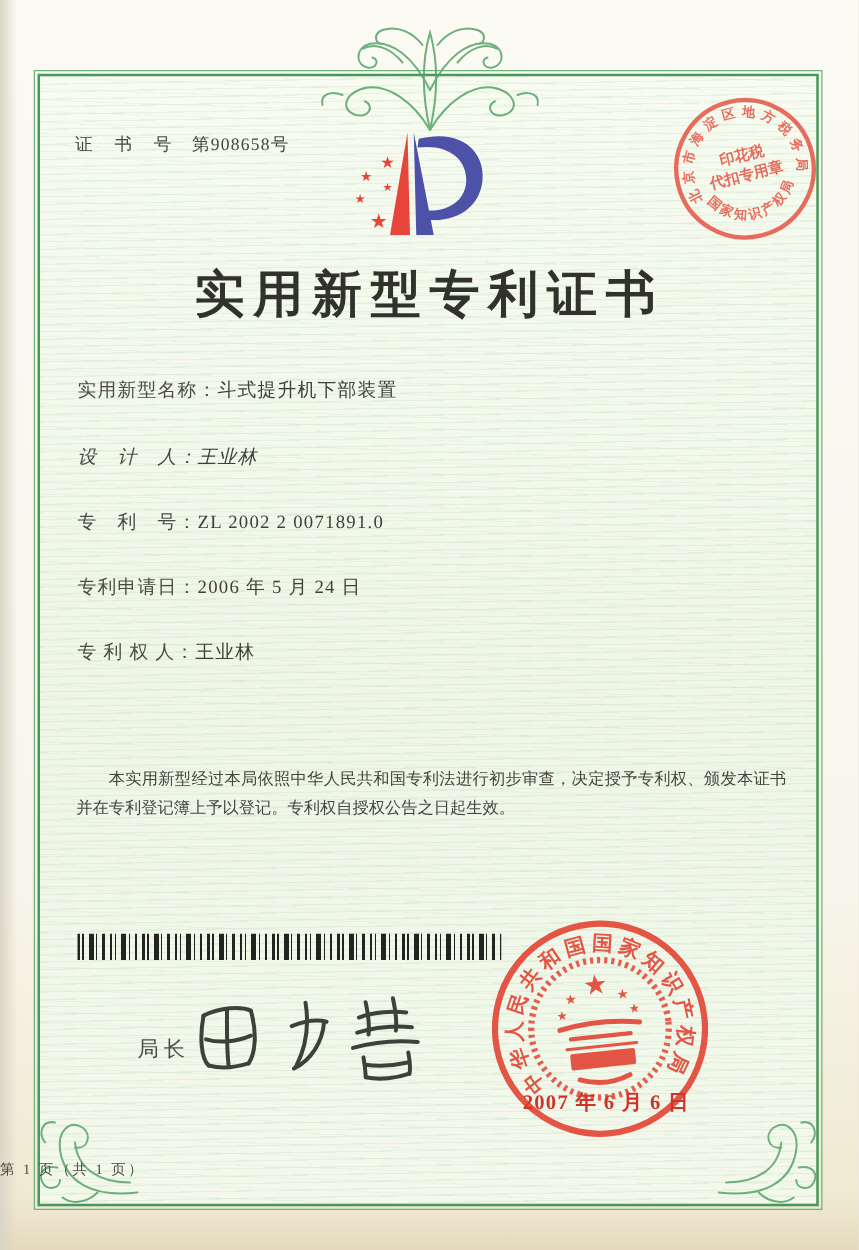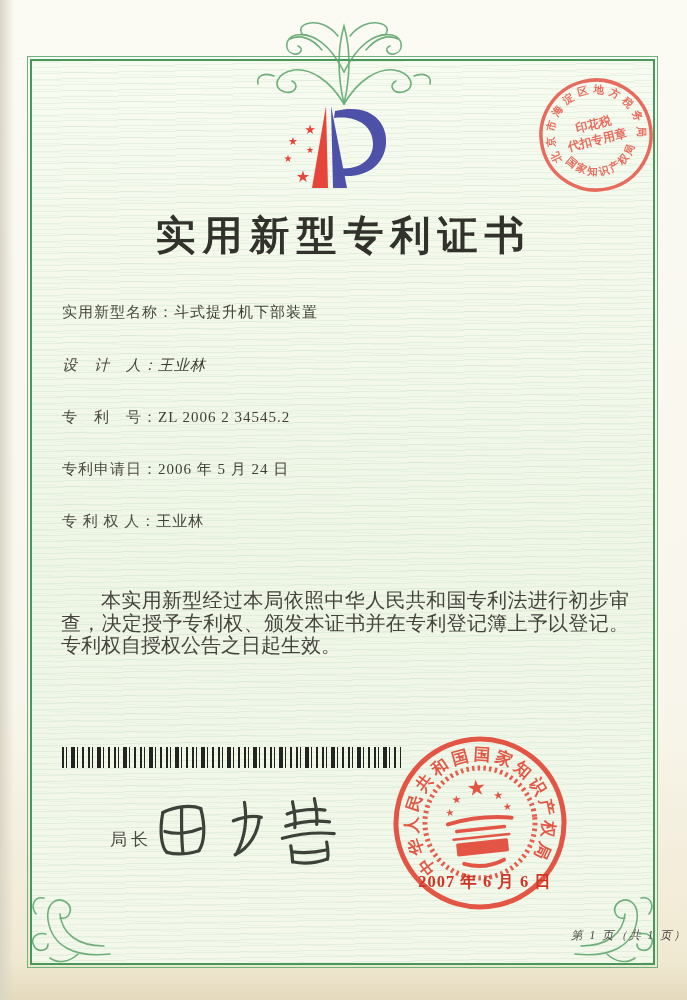--- a/index.html
+++ b/index.html
@@ -37,22 +37,22 @@
     font-size:40px;font-weight:bold;color:#32322c;letter-spacing:7px;z-index:5;
   }
   
   .field{left:62px;font-size:15px;color:#4b4b40;letter-spacing:1px;z-index:5;}
   .field .flabel{color:#4b4b40;}
   .field .fvalue{color:#3f3f36;}
   .f0{top:303px;} .f1{top:356px;font-style:italic;} .f2{top:408px;}
   .f3{top:460px;} .f4{top:512px;text-align:right;} .f5{top:561px;}
   
   .body-text{
-    top:589px;left:61px;width:568px;z-index:5;
-    font-size:20px;line-height:22.6px;color:#44443d;text-align:justify;
+    top:612px;left:61px;width:568px;z-index:5;
+    font-size:13px;line-height:22.6px;color:#44443d;text-align:justify;
   }
   .body-text p{margin:0;text-indent:2em;}
   
   .barcode{
     top:747px;left:62px;width:339px;height:21px;z-index:4;
     background:repeating-linear-gradient(90deg,
       #23231f 0 2px,rgba(0,0,0,0) 2px 4px,
       #23231f 4px 5px,rgba(0,0,0,0) 5px 9px,
       #23231f 9px 13px,rgba(0,0,0,0) 13px 15px,
       #23231f 15px 16px,rgba(0,0,0,0) 16px 20px,
@@ -63,22 +63,22 @@
   .signature{top:790px;left:150px;z-index:5;transform:rotate(-3deg);}
   
   .seal-main{top:733px;left:390px;z-index:6;opacity:.88;}
   .seal-date{
     top:871px;left:400px;width:170px;text-align:center;z-index:7;
     font-size:16.5px;color:#cf3526;letter-spacing:1px;font-weight:bold;
   }
   .seal-tax{top:68px;left:529px;z-index:6;opacity:.8;}
   
   .footer{
-    top:928px;left:0;width:100%;text-align:right;z-index:5;
-    font-size:11.5px;color:#4a4a44;letter-spacing:2px;font-style:italic;
+    top:928px;left:0;width:100%;text-align:left;z-index:5;
+    font-size:11.5px;color:#4a4a44;letter-spacing:2px;
   }
   .ornament-top{top:6px;left:238px;z-index:3;}
   .corner-bl{top:888px;left:18px;z-index:3;}
   .corner-br{top:888px;right:20px;z-index:3;transform:scaleX(-1);}
   .logo{top:92px;left:274px;z-index:4;}
 </style>
 </head>
 <body>
 
 <div class="page">
@@ -126,31 +126,35 @@
     <path d="M61,19 C98,10 114,32 112,52 C110,75 89,88 62,83 L63,76 C86,79 99,67 99,52 C99,34 83,23 60,26 Z" fill="#4d51a8"></path>
     <g fill="#e8453a" font-family="'DejaVu Sans',sans-serif" text-anchor="middle">
       <text x="36" y="42" font-size="13">★</text>
       <text x="19" y="53" font-size="11">★</text>
       <text x="14" y="70" font-size="10">★</text>
       <text x="36" y="61" font-size="9">★</text>
       <text x="29" y="90" font-size="16">★</text>
     </g>
   </svg>
 
+  <div class="abs certno">
+    <span class="lab">证 书 号</span>
+    <span class="val">第908658号</span>
+  </div>
 
   <div class="abs field f0">
     <span class="flabel">实用新型名称：</span><span class="fvalue">斗式提升机下部装置</span>
   </div>
 
   <div class="abs title">实用新型专利证书</div>
   <div class="abs field f1">
     <span class="flabel">设　计　人：</span><span class="fvalue">王业林</span>
   </div>
   <div class="abs field f2">
-    <span class="flabel">专　利　号：</span><span class="fvalue">ZL 2006 2 34545.2</span>
+    <span class="flabel">专　利　号：</span><span class="fvalue">ZL 2002 2 0071891.0</span>
   </div>
   <div class="abs field f3">
     <span class="flabel">专利申请日：</span><span class="fvalue">2006 年 5 月 24 日</span>
   </div>
   <div class="abs field f4">
     <span class="flabel">专 利 权 人：</span><span class="fvalue">王业林</span>
   </div>
 
   <div class="abs body-text">
     <p>本实用新型经过本局依照中华人民共和国专利法进行初步审查，决定授予专利权、颁发本证书并在专利登记簿上予以登记。专利权自授权公告之日起生效。</p>

